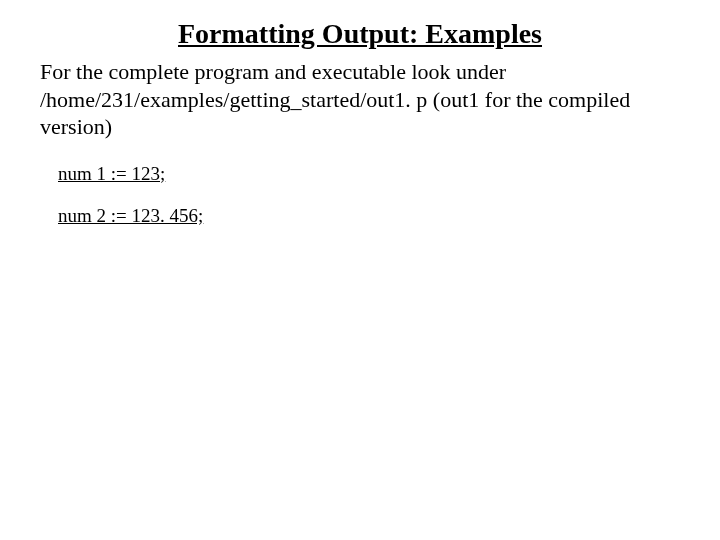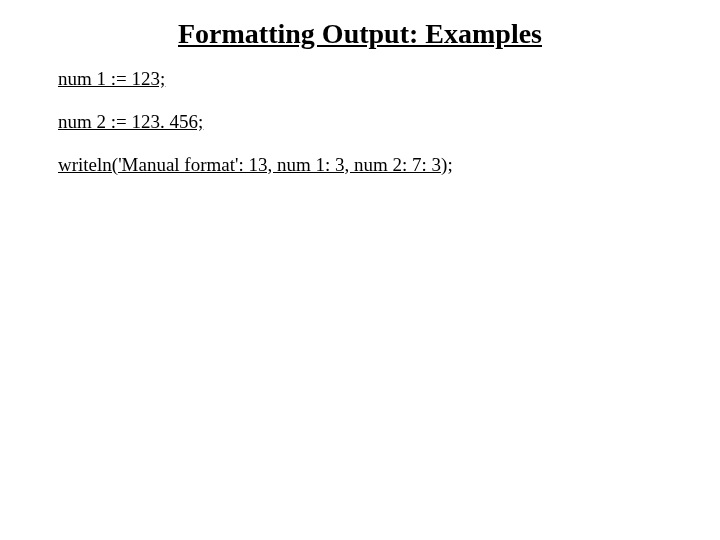--- a/index.html
+++ b/index.html
@@ -17,21 +17,21 @@
     height: 540px;
     position: relative;
     box-sizing: border-box;
   }
   .title {
     text-align: center;
     font-size: 28px;
     font-weight: bold;
     text-decoration: underline;
     margin-top: 18px;
-    margin-bottom: 18px;
+    margin-bottom: 8px;
   }
   .intro {
     font-size: 22px;
     line-height: 1.25;
     margin-left: 40px;
     margin-right: 40px;
     margin-bottom: 22px;
   }
   .code-block {
     margin-left: 58px;
@@ -45,20 +45,20 @@
     white-space: pre-wrap;
   }
 </style>
 </head>
 <body>
 
 <div class="slide">
 
   <div class="title">Formatting Output: Examples</div>
 
+  <div class="intro">For the complete program and executable look under /home/231/examples/getting_started/out1. p (out1 for the compiled version)</div>
 
   <div class="code-block">
     <div class="code-line">num 1 := 123;</div>
     <div class="code-line">num 2 := 123. 456;</div>
-    <div class="code-line">writeln('Manual format': 13, num 1: 3, num 2: 7: 3);</div>
   </div>
 
 </div>
 
 </body></html>

